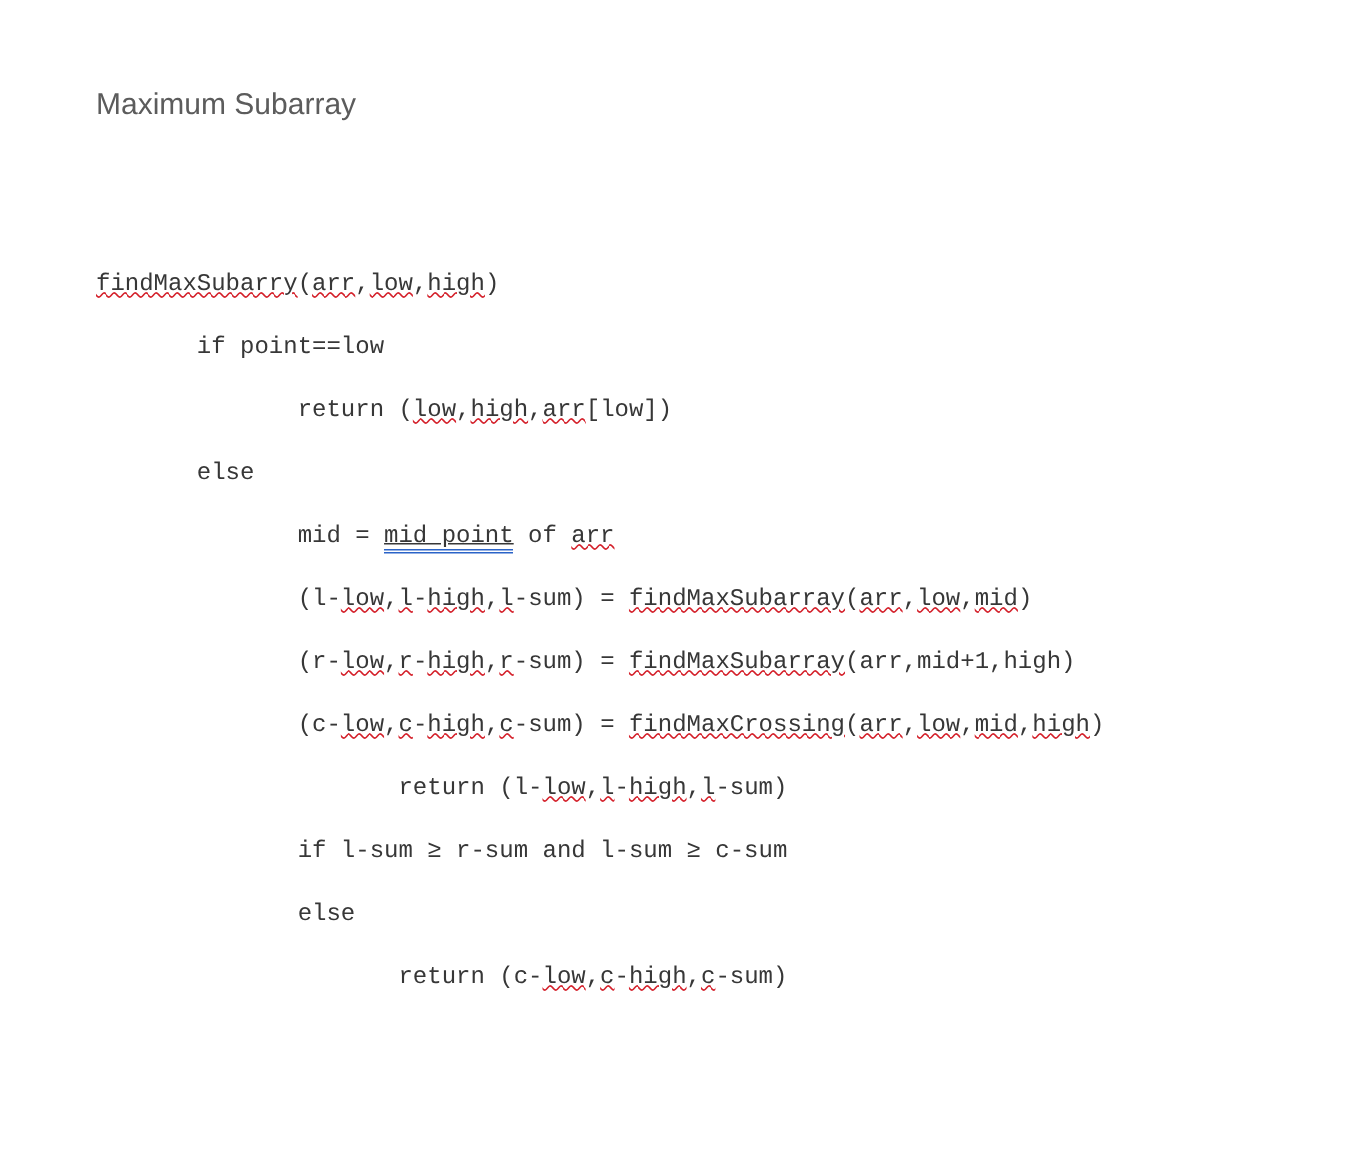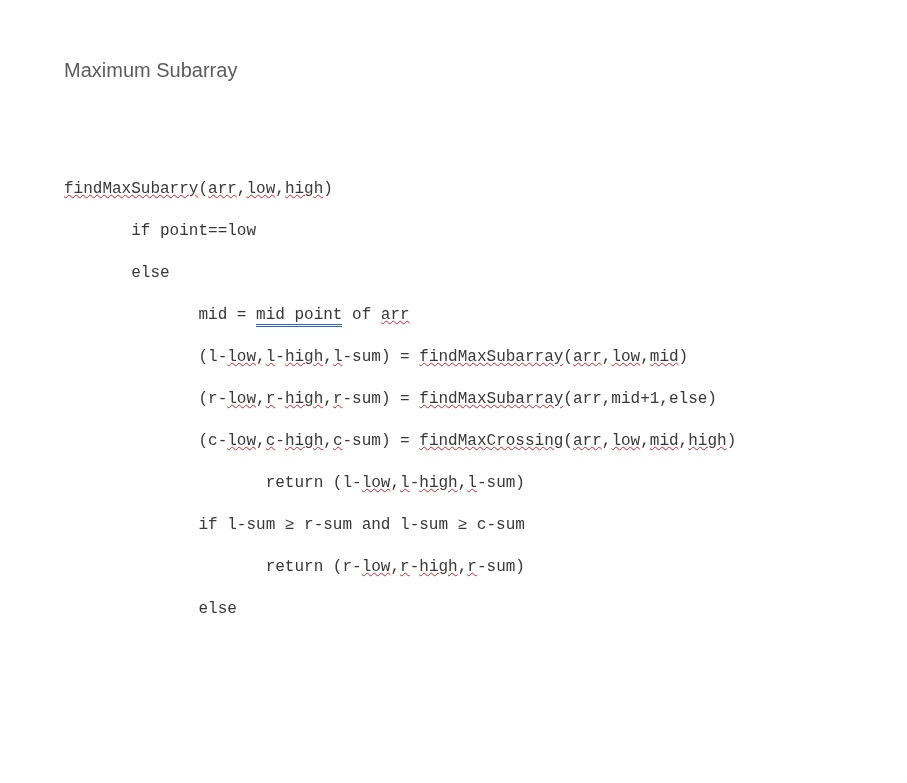--- a/index.html
+++ b/index.html
@@ -32,44 +32,46 @@
   .sp {
     text-decoration-line: underline;
     text-decoration-style: wavy;
     text-decoration-color: #d4202a;
     text-decoration-thickness: 1px;
   }
   
   .gr {
     border-bottom: 3px double #2a63c8;
     padding-bottom: 0px;
+    text-decoration: underline;
   }
 
   .line {
     display: block;
   }
 </style>
 </head>
 <body>
 
 <div class="page">
   <div class="title">Maximum Subarray</div>
 
   <div>
 <span class="line"><span class="sp">findMaxSubarry</span><span>(</span><span class="sp">arr</span><span>,</span><span class="sp">low</span><span>,</span><span class="sp">high</span><span>)</span></span>
 <span class="line"><span>       if point==low</span></span>
+<span class="line"><span>              return (</span><span class="sp">low</span><span>,</span><span class="sp">high</span><span>,</span><span class="sp">arr</span><span>[low])</span></span>
 <span class="line"><span>       else</span></span>
 <span class="line"><span>              mid = </span><span class="gr">mid point</span><span> of </span><span class="sp">arr</span></span>
 <span class="line"><span>              (l-</span><span class="sp">low</span><span>,</span><span class="sp">l</span><span>-</span><span class="sp">high</span><span>,</span><span class="sp">l</span><span>-sum) = </span><span class="sp">findMaxSubarray</span><span>(</span><span class="sp">arr</span><span>,</span><span class="sp">low</span><span>,</span><span class="sp">mid</span><span>)</span></span>
-<span class="line"><span>              (r-</span><span class="sp">low</span><span>,</span><span class="sp">r</span><span>-</span><span class="sp">high</span><span>,</span><span class="sp">r</span><span>-sum) = </span><span class="sp">findMaxSubarray</span><span>(arr,mid+1,else)</span></span>
+<span class="line"><span>              (r-</span><span class="sp">low</span><span>,</span><span class="sp">r</span><span>-</span><span class="sp">high</span><span>,</span><span class="sp">r</span><span>-sum) = </span><span class="sp">findMaxSubarray</span><span>(arr,mid+1,high)</span></span>
 <span class="line"><span>              (c-</span><span class="sp">low</span><span>,</span><span class="sp">c</span><span>-</span><span class="sp">high</span><span>,</span><span class="sp">c</span><span>-sum) = </span><span class="sp">findMaxCrossing</span><span>(</span><span class="sp">arr</span><span>,</span><span class="sp">low</span><span>,</span><span class="sp">mid</span><span>,</span><span class="sp">high</span><span>)</span></span>
 <span class="line"><span>                     return (l-</span><span class="sp">low</span><span>,</span><span class="sp">l</span><span>-</span><span class="sp">high</span><span>,</span><span class="sp">l</span><span>-sum)</span></span>
 <span class="line"><span>              if l-sum ≥ r-sum and l-sum ≥ c-sum</span></span>
-<span class="line"><span>                     return (r-</span><span class="sp">low</span><span>,</span><span class="sp">r</span><span>-</span><span class="sp">high</span><span>,</span><span class="sp">r</span><span>-sum)</span></span>
 <span class="line"><span>              else</span></span>
+<span class="line"><span>                     return (c-</span><span class="sp">low</span><span>,</span><span class="sp">c</span><span>-</span><span class="sp">high</span><span>,</span><span class="sp">c</span><span>-sum)</span></span>
 <span class="line"> </span>
 
 
 
 
 
 
 
 
 

